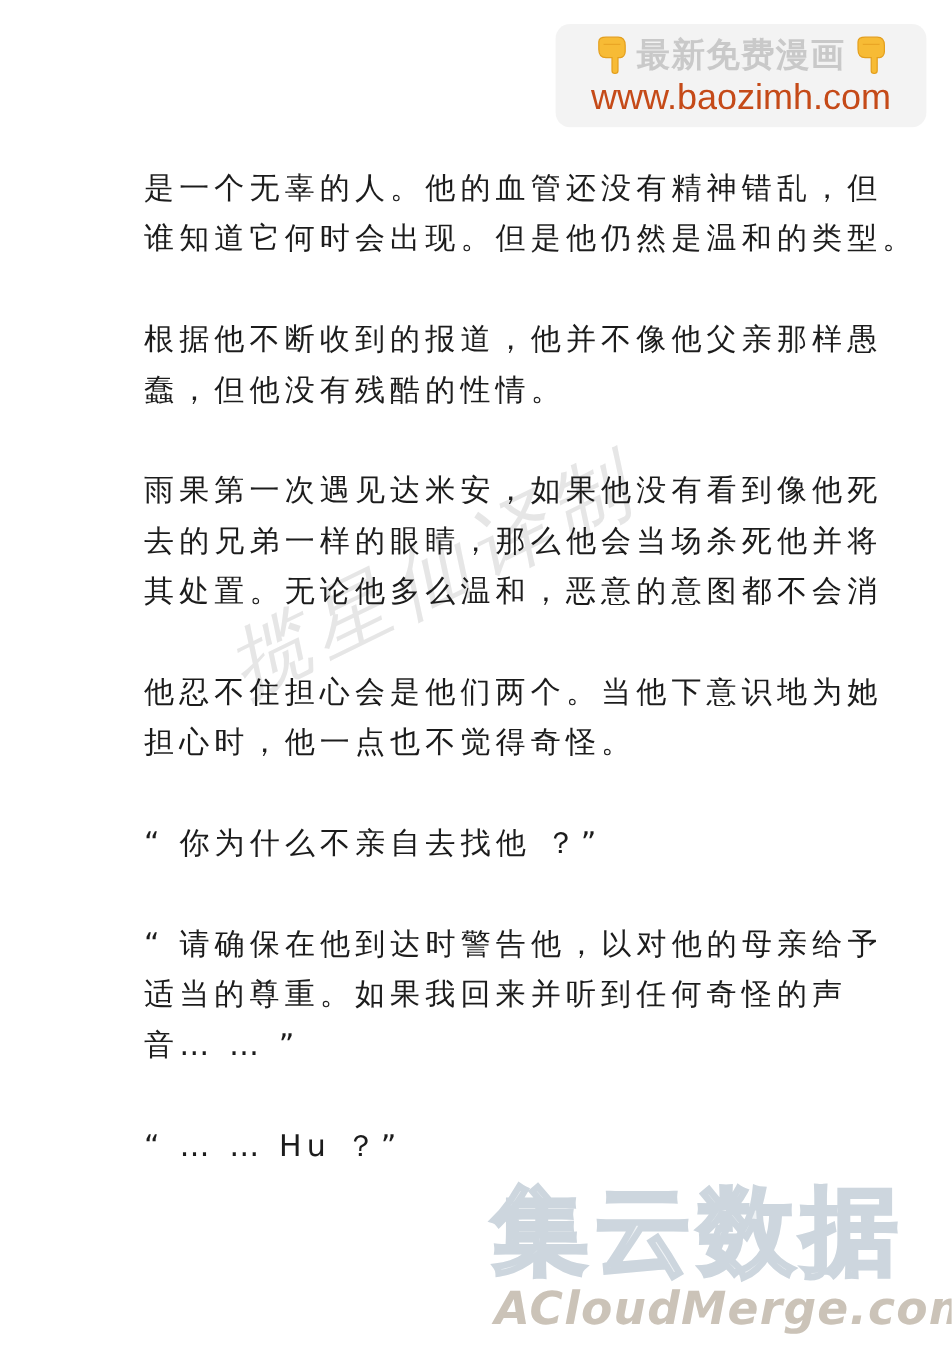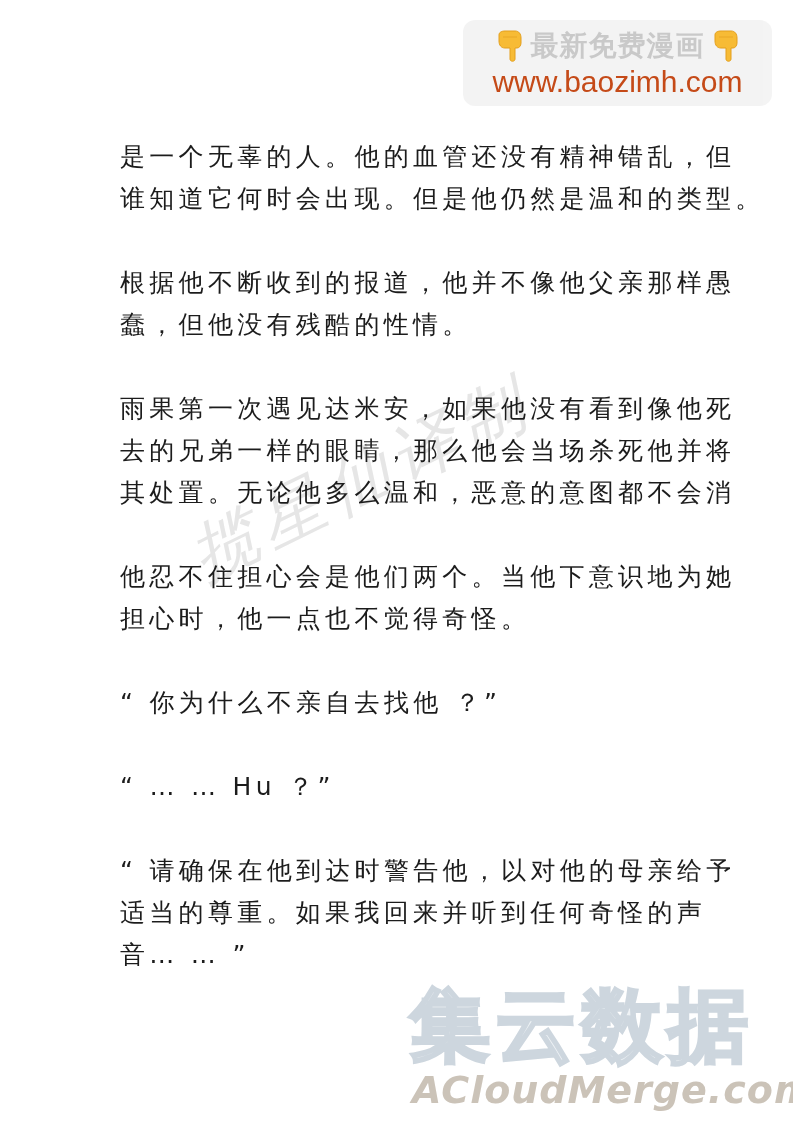--- a/index.html
+++ b/index.html
@@ -177,26 +177,26 @@
       <span class="line">其处置。无论他多么温和，恶意的意图都不会消</span>
     </p>
     <p class="para">
       <span class="line">他忍不住担心会是他们两个。当他下意识地为她</span>
       <span class="line">担心时，他一点也不觉得奇怪。</span>
     </p>
     <p class="para">
       <span class="line">“ 你为什么不亲自去找他 ？”</span>
     </p>
     <p class="para">
-      <span class="line">“ … … Hu ？”</span>
-    </p>
-    <p class="para">
       <span class="line">“ 请确保在他到达时警告他，以对他的母亲给予</span>
       <span class="line">适当的尊重。如果我回来并听到任何奇怪的声</span>
       <span class="line">音… … ”</span>
+    </p>
+    <p class="para">
+      <span class="line">“ … … Hu ？”</span>
     </p>
   </div>
 
   <div class="bottom-wm">
     <div class="bottom-wm-cn">集云数据</div>
     <div class="bottom-wm-en">ACloudMerge.com</div>
   </div>
 
 </div>
 

